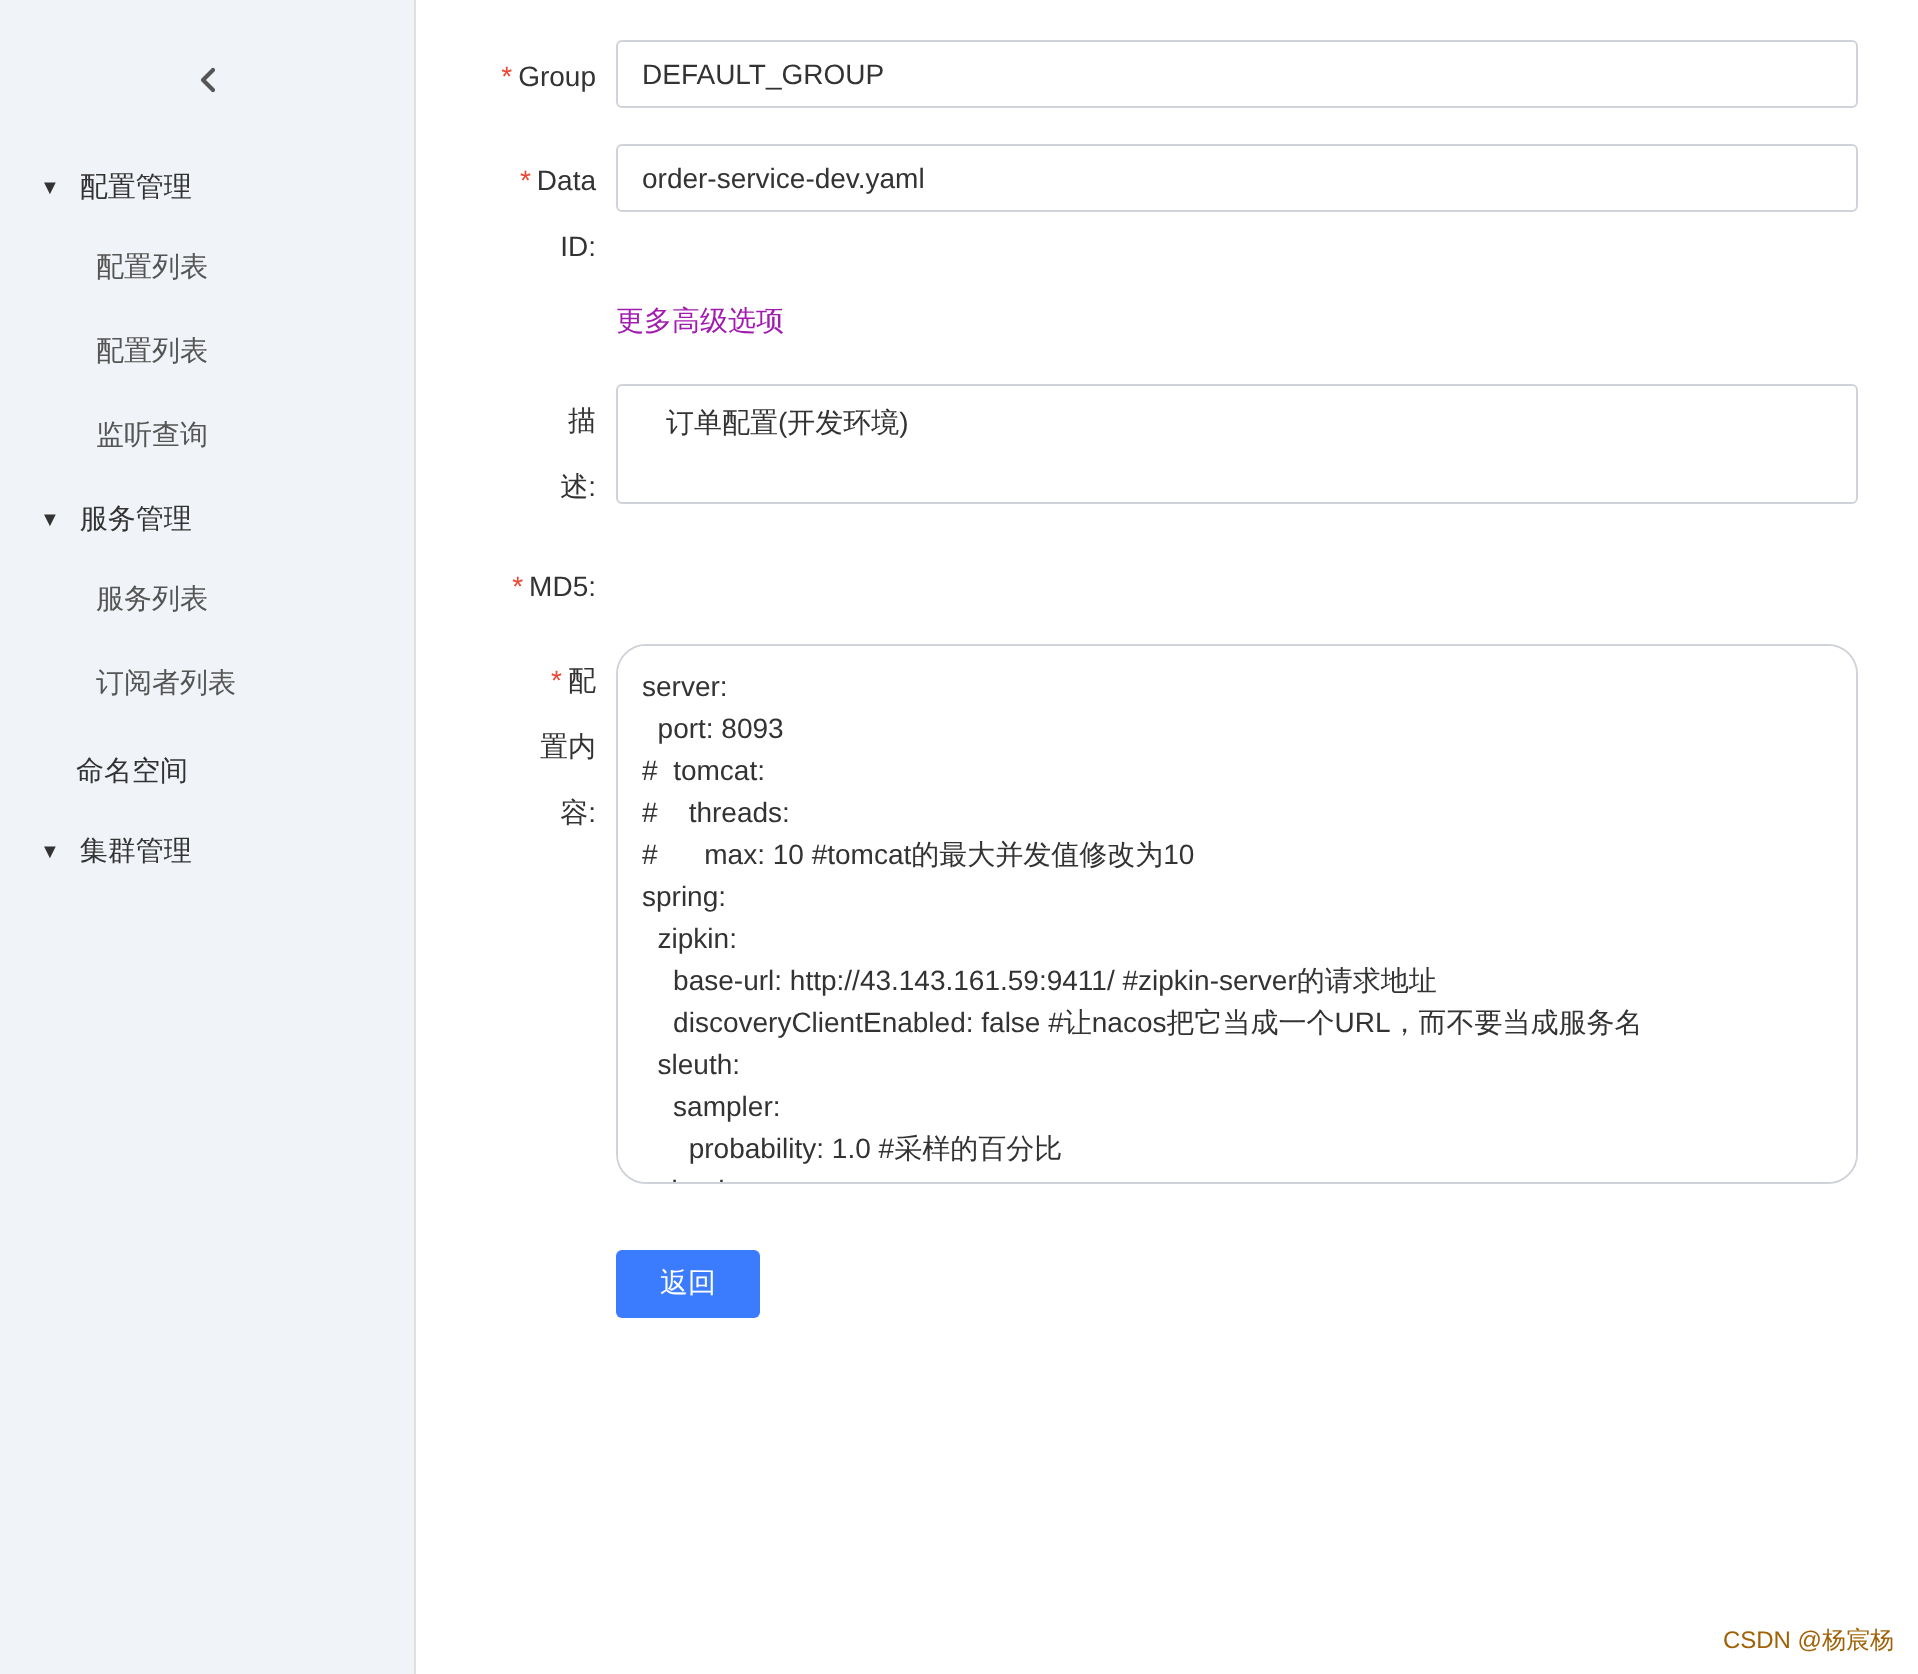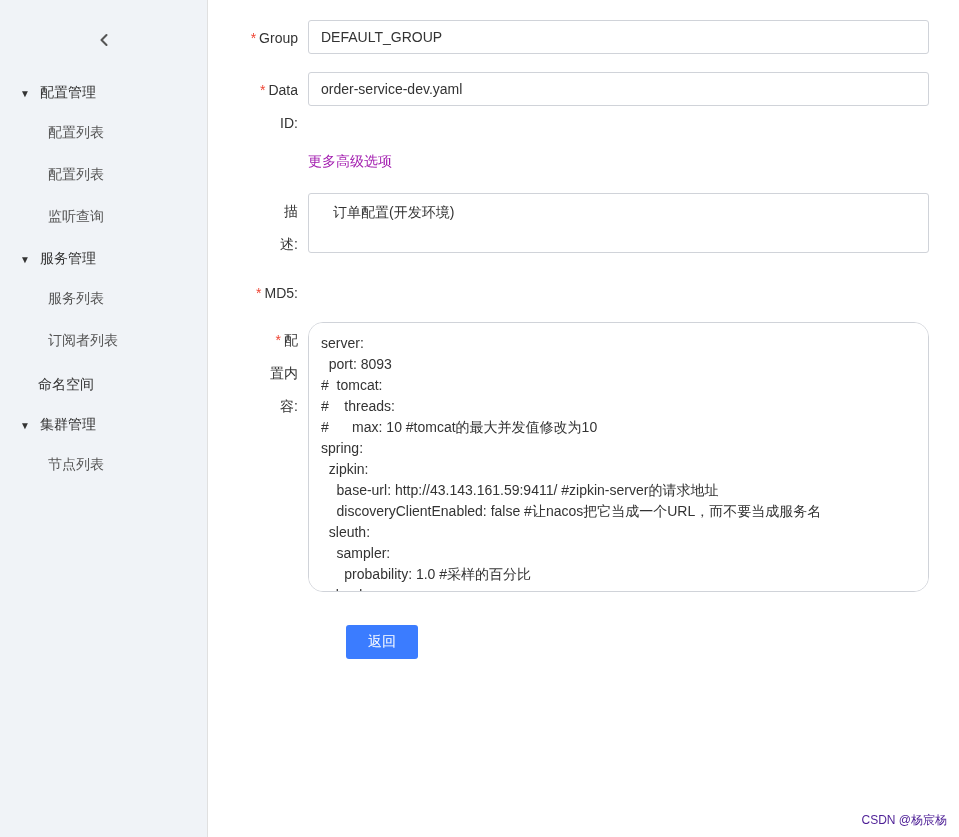--- a/index.html
+++ b/index.html
@@ -144,29 +144,29 @@
       white-space: pre;
     }
     .btn-primary {
       background: #3b7cff;
       color: #fff;
       border: none;
       padding: 8px 22px;
       font-size: 14px;
       border-radius: 3px;
       cursor: pointer;
-      margin-left: 108px;
+      margin-left: 70px;
       margin-top: 15px;
     }
     .watermark {
       position: absolute;
       bottom: 8px;
       right: 12px;
       font-size: 12px;
-      color: #4c1d95;
+      color: #a16207;
     }
     
     .config-content::-webkit-scrollbar {
       width: 14px;
     }
     .config-content::-webkit-scrollbar-track {
       background: #f0f0f0;
     }
     .config-content::-webkit-scrollbar-thumb {
       background: #c0c0c0;
@@ -202,21 +202,20 @@
     <div class="nav-item">订阅者列表</div>
   </div>
 
   <div class="nav-item-top">命名空间</div>
 
   <div class="nav-group">
     <div class="nav-group-header">
       <span class="caret">▼</span>
       <span>集群管理</span>
     </div>
-    <div class="nav-item">节点列表</div>
   </div>
 </div>
 
 <div class="main">
 
   <div class="form-row">
     <div class="form-label">
       <span class="required">*</span><span>Group</span>
     </div>
     <div class="form-control">

